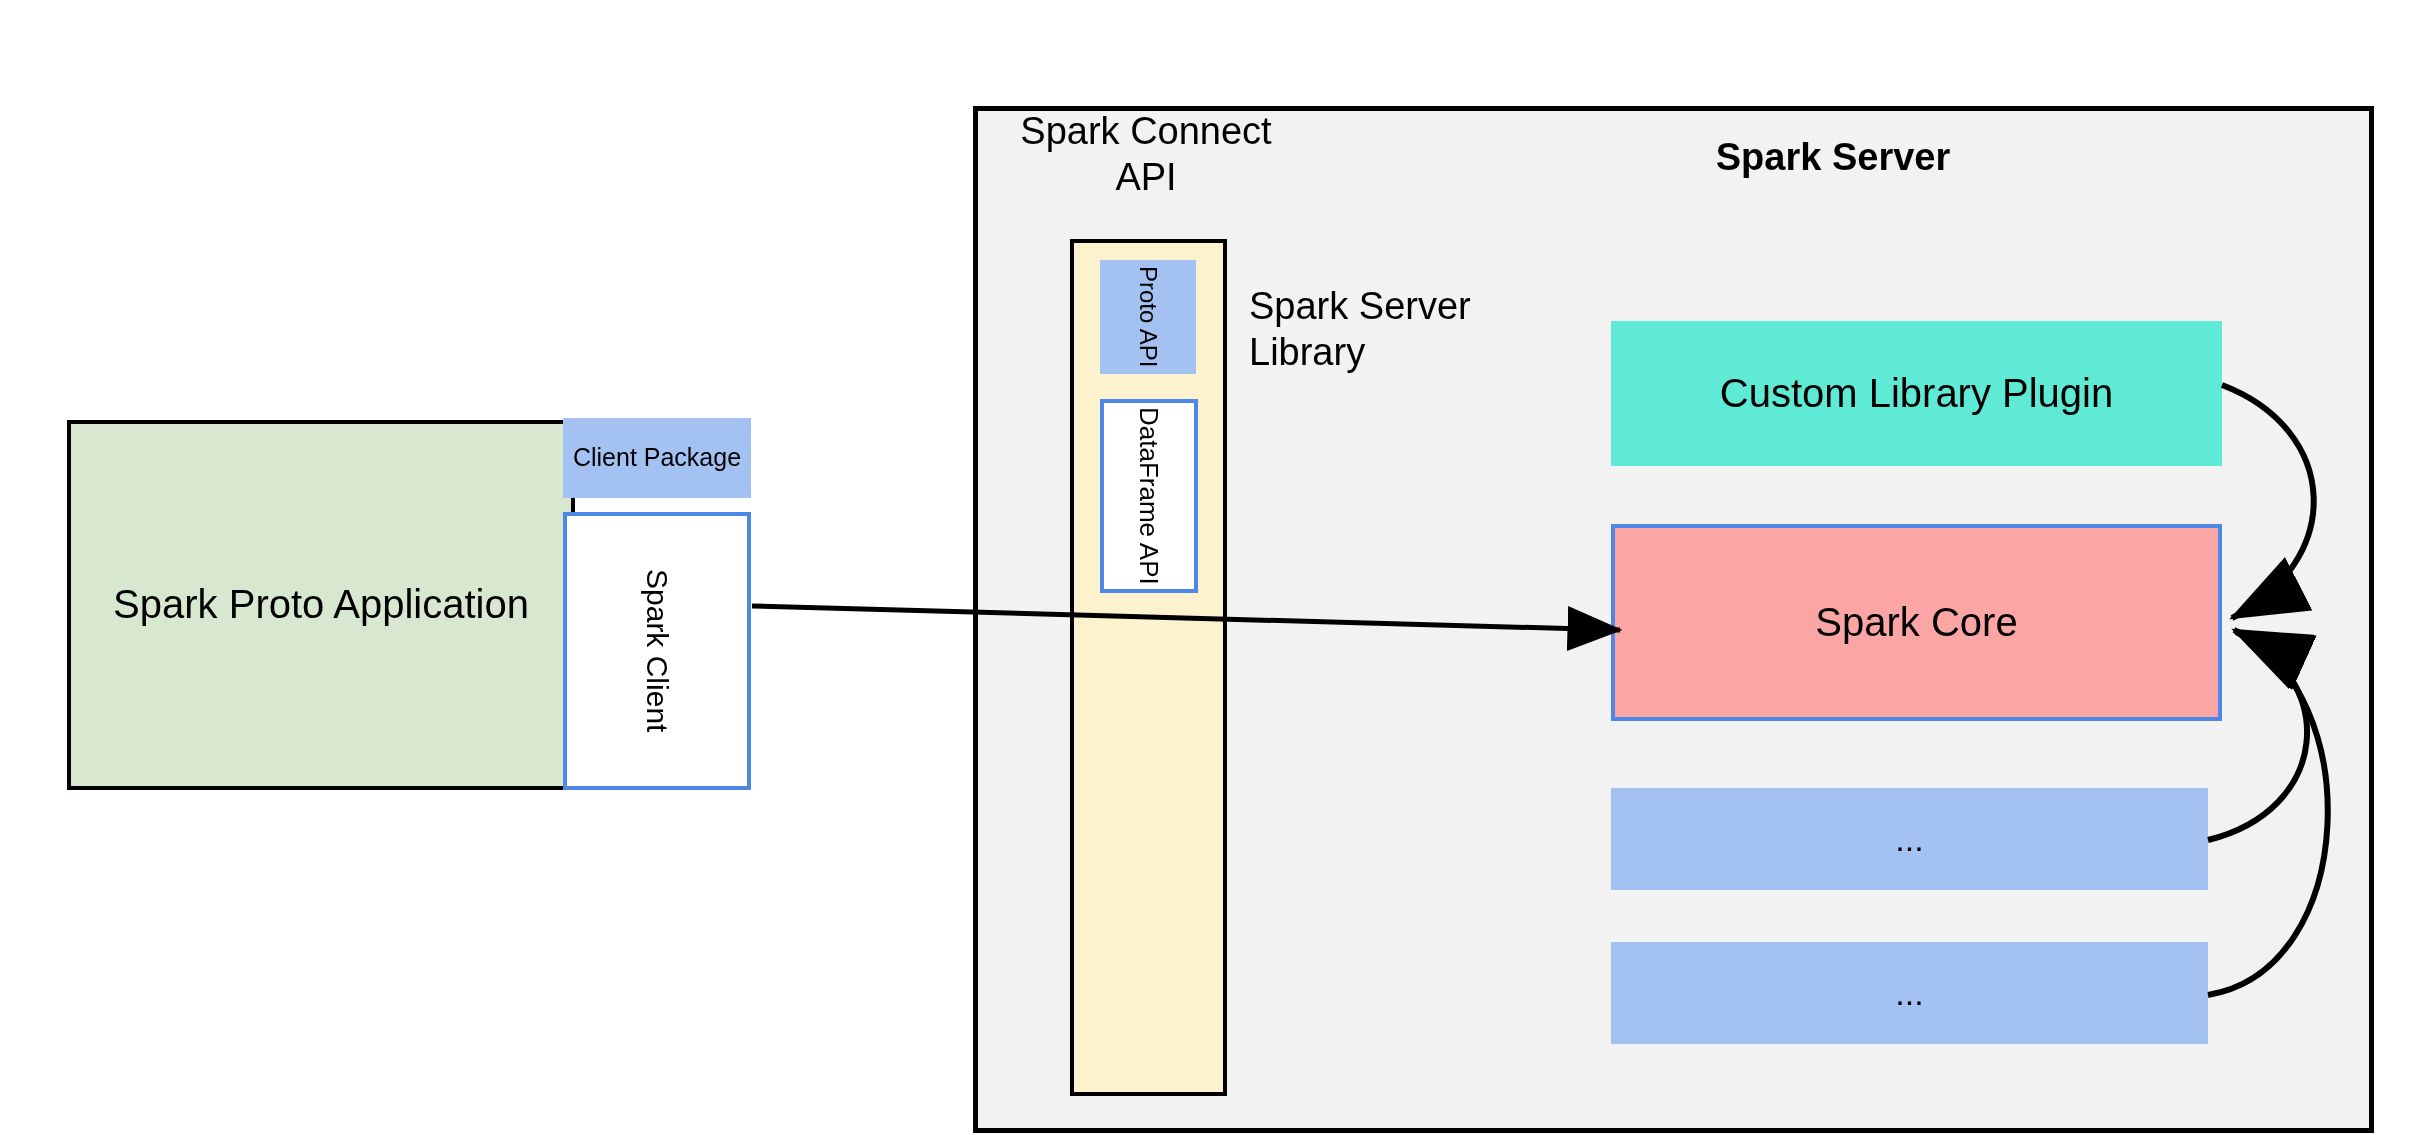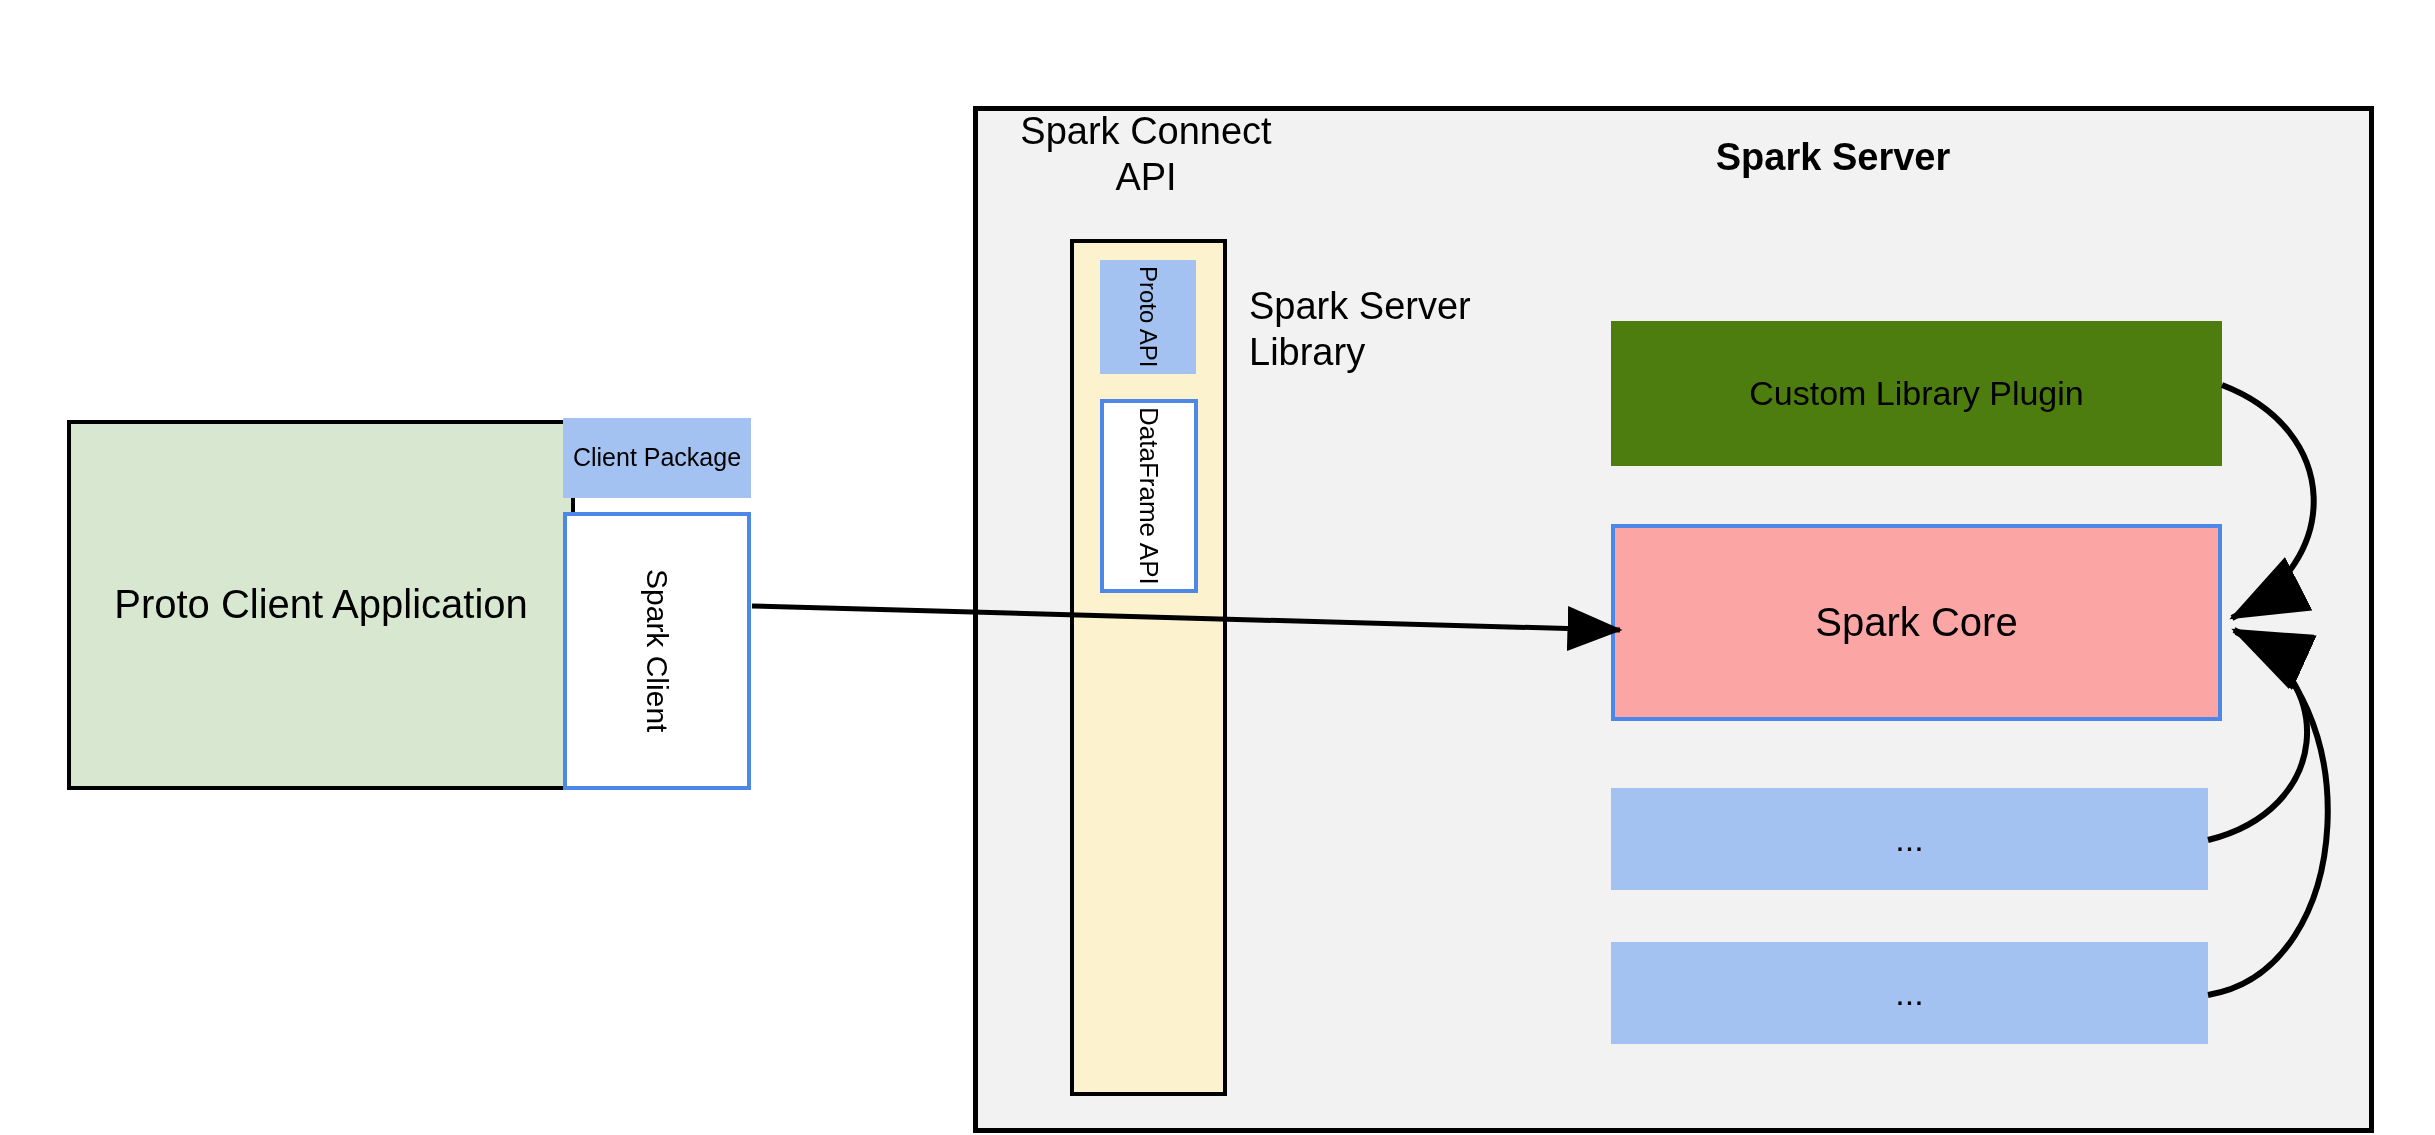--- a/index.html
+++ b/index.html
@@ -150,22 +150,22 @@
   #proto-api .vlabel { font-size: 24px; }
   #dataframe-api .vlabel { font-size: 26px; }
   #spark-client .vlabel { font-size: 30px; }
 
   
   #custom-library-plugin {
     left: 1611px;
     top: 281px;
     width: 611px;
     height: 145px;
-    background: #4d7c0f;
-    font-size: 34px;
+    background: #5eead4;
+    font-size: 40px;
     z-index: 5;
   }
 
   #spark-core {
     left: 1611px;
     top: 484px;
     width: 611px;
     height: 197px;
     background: #fca5a5;
     border: 4px solid #4d87e8;
@@ -223,21 +223,21 @@
   <div class="node" id="api-column"></div>
 
   <div class="node" id="proto-api">
     <span class="vlabel">Proto API</span>
   </div>
 
   <div class="node" id="dataframe-api">
     <span class="vlabel">DataFrame API</span>
   </div>
 
-  <div class="node" id="client-app">Proto Client
+  <div class="node" id="client-app">Spark Proto
 Application</div>
 
   <div class="node" id="client-package">Client
 Package</div>
 
   <div class="node" id="spark-client">
     <span class="vlabel">Spark Client</span>
   </div>
 
   <div class="node" id="custom-library-plugin">Custom Library Plugin</div>

